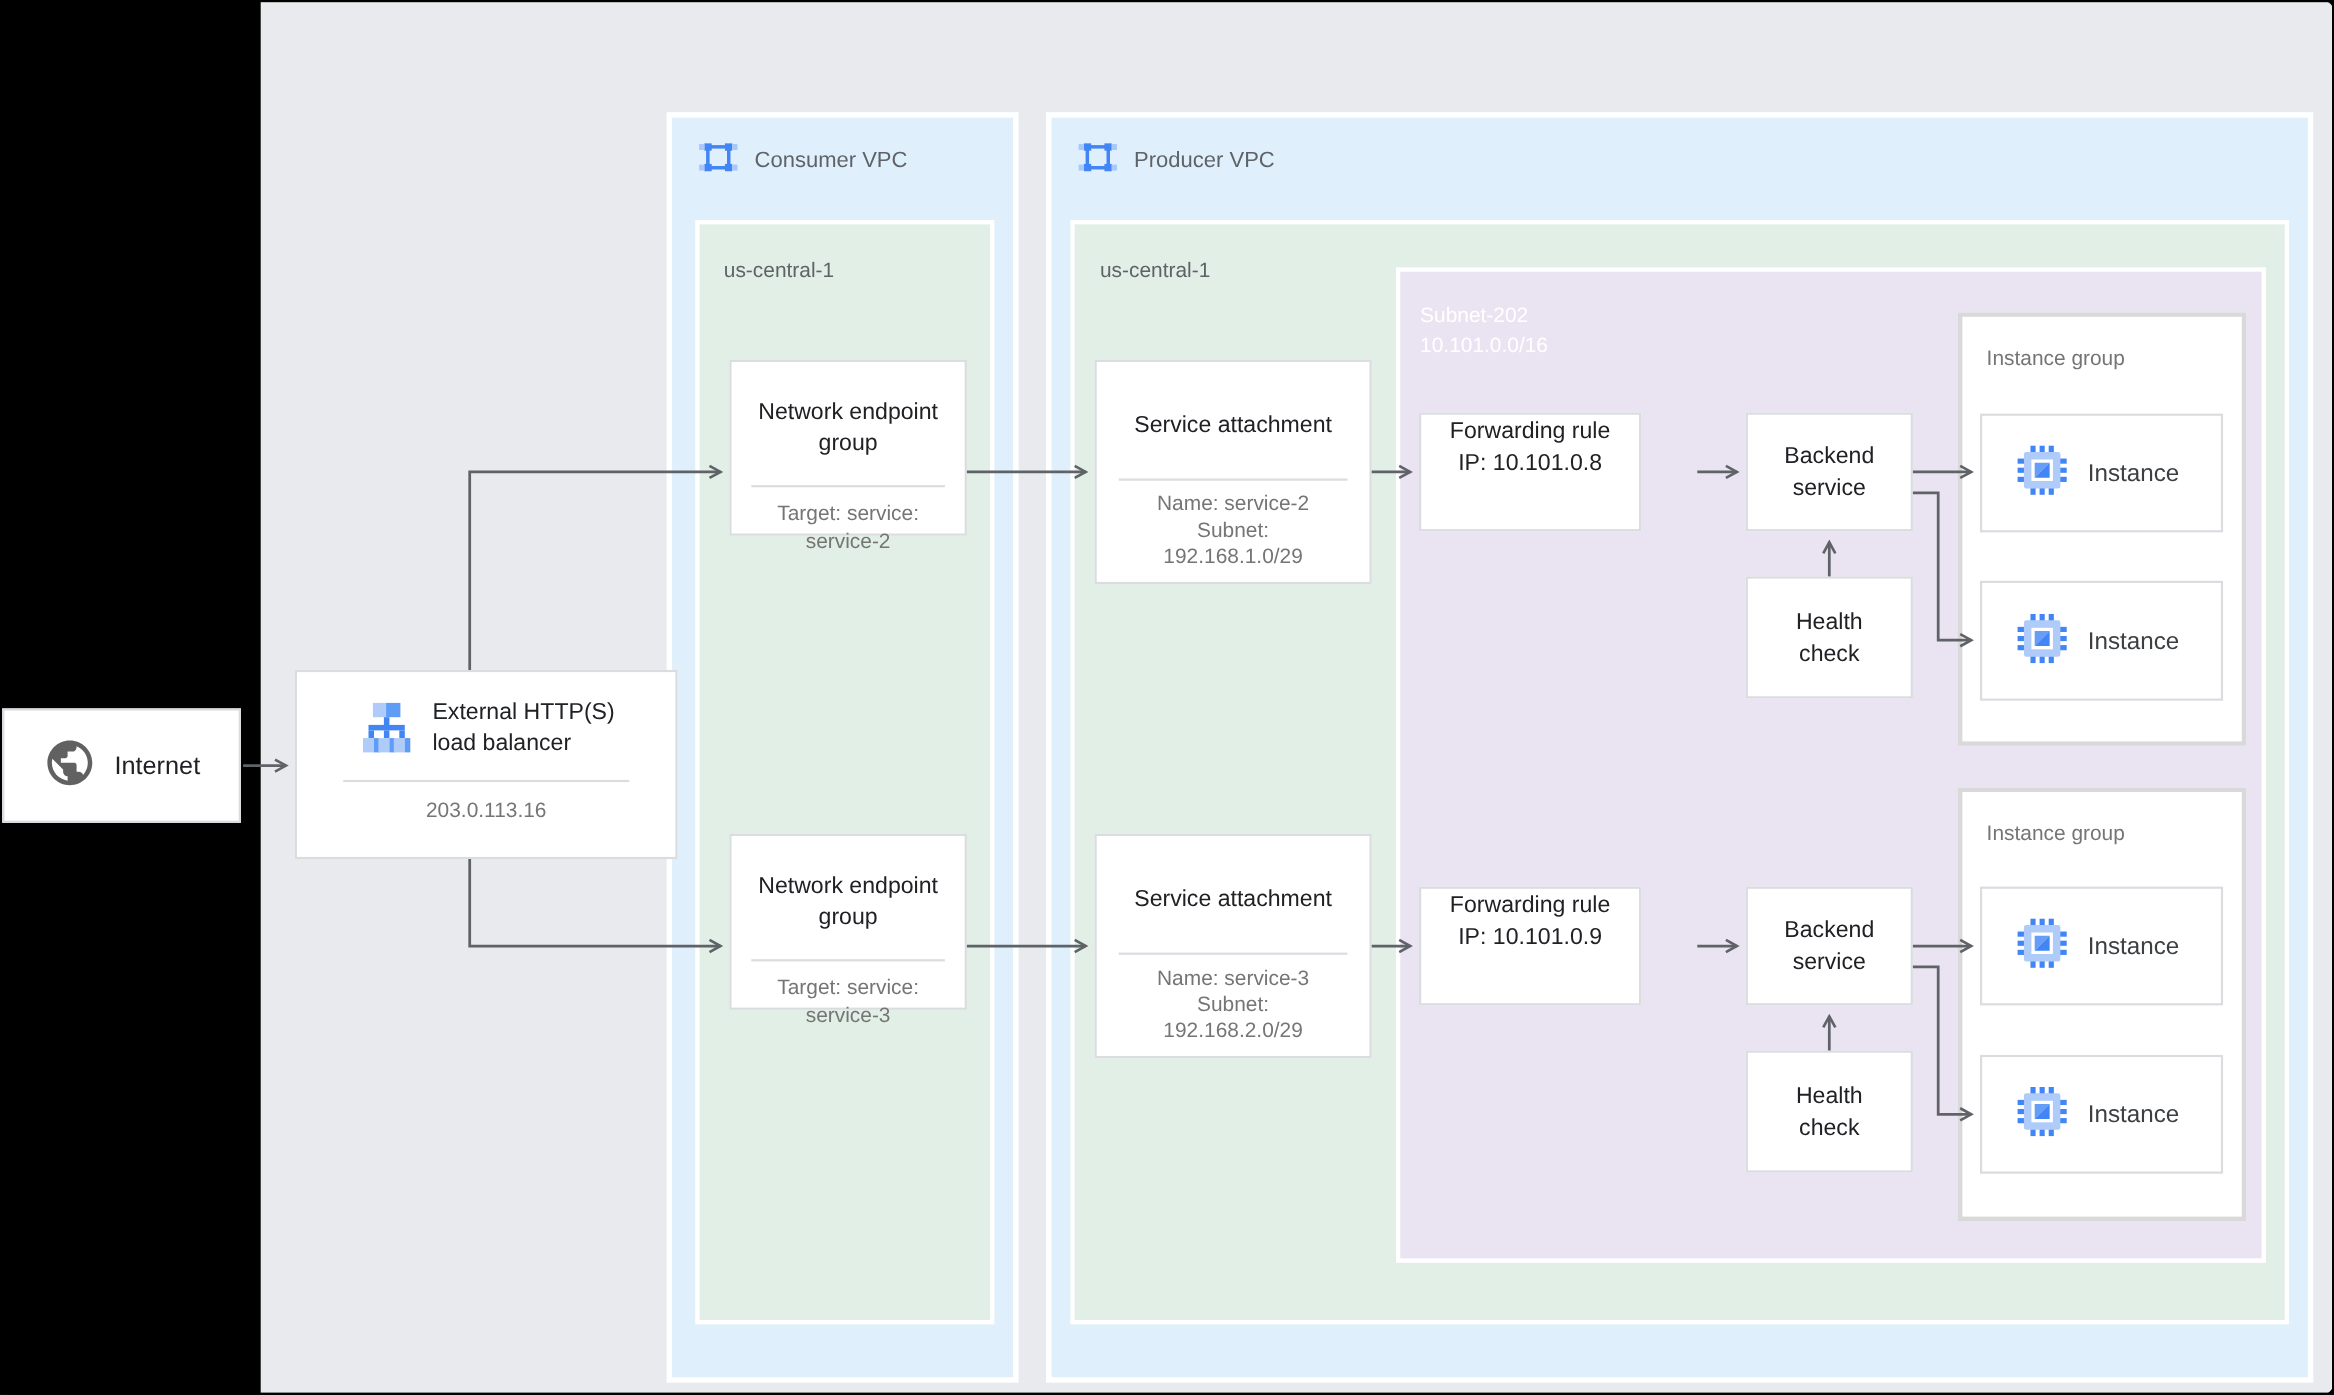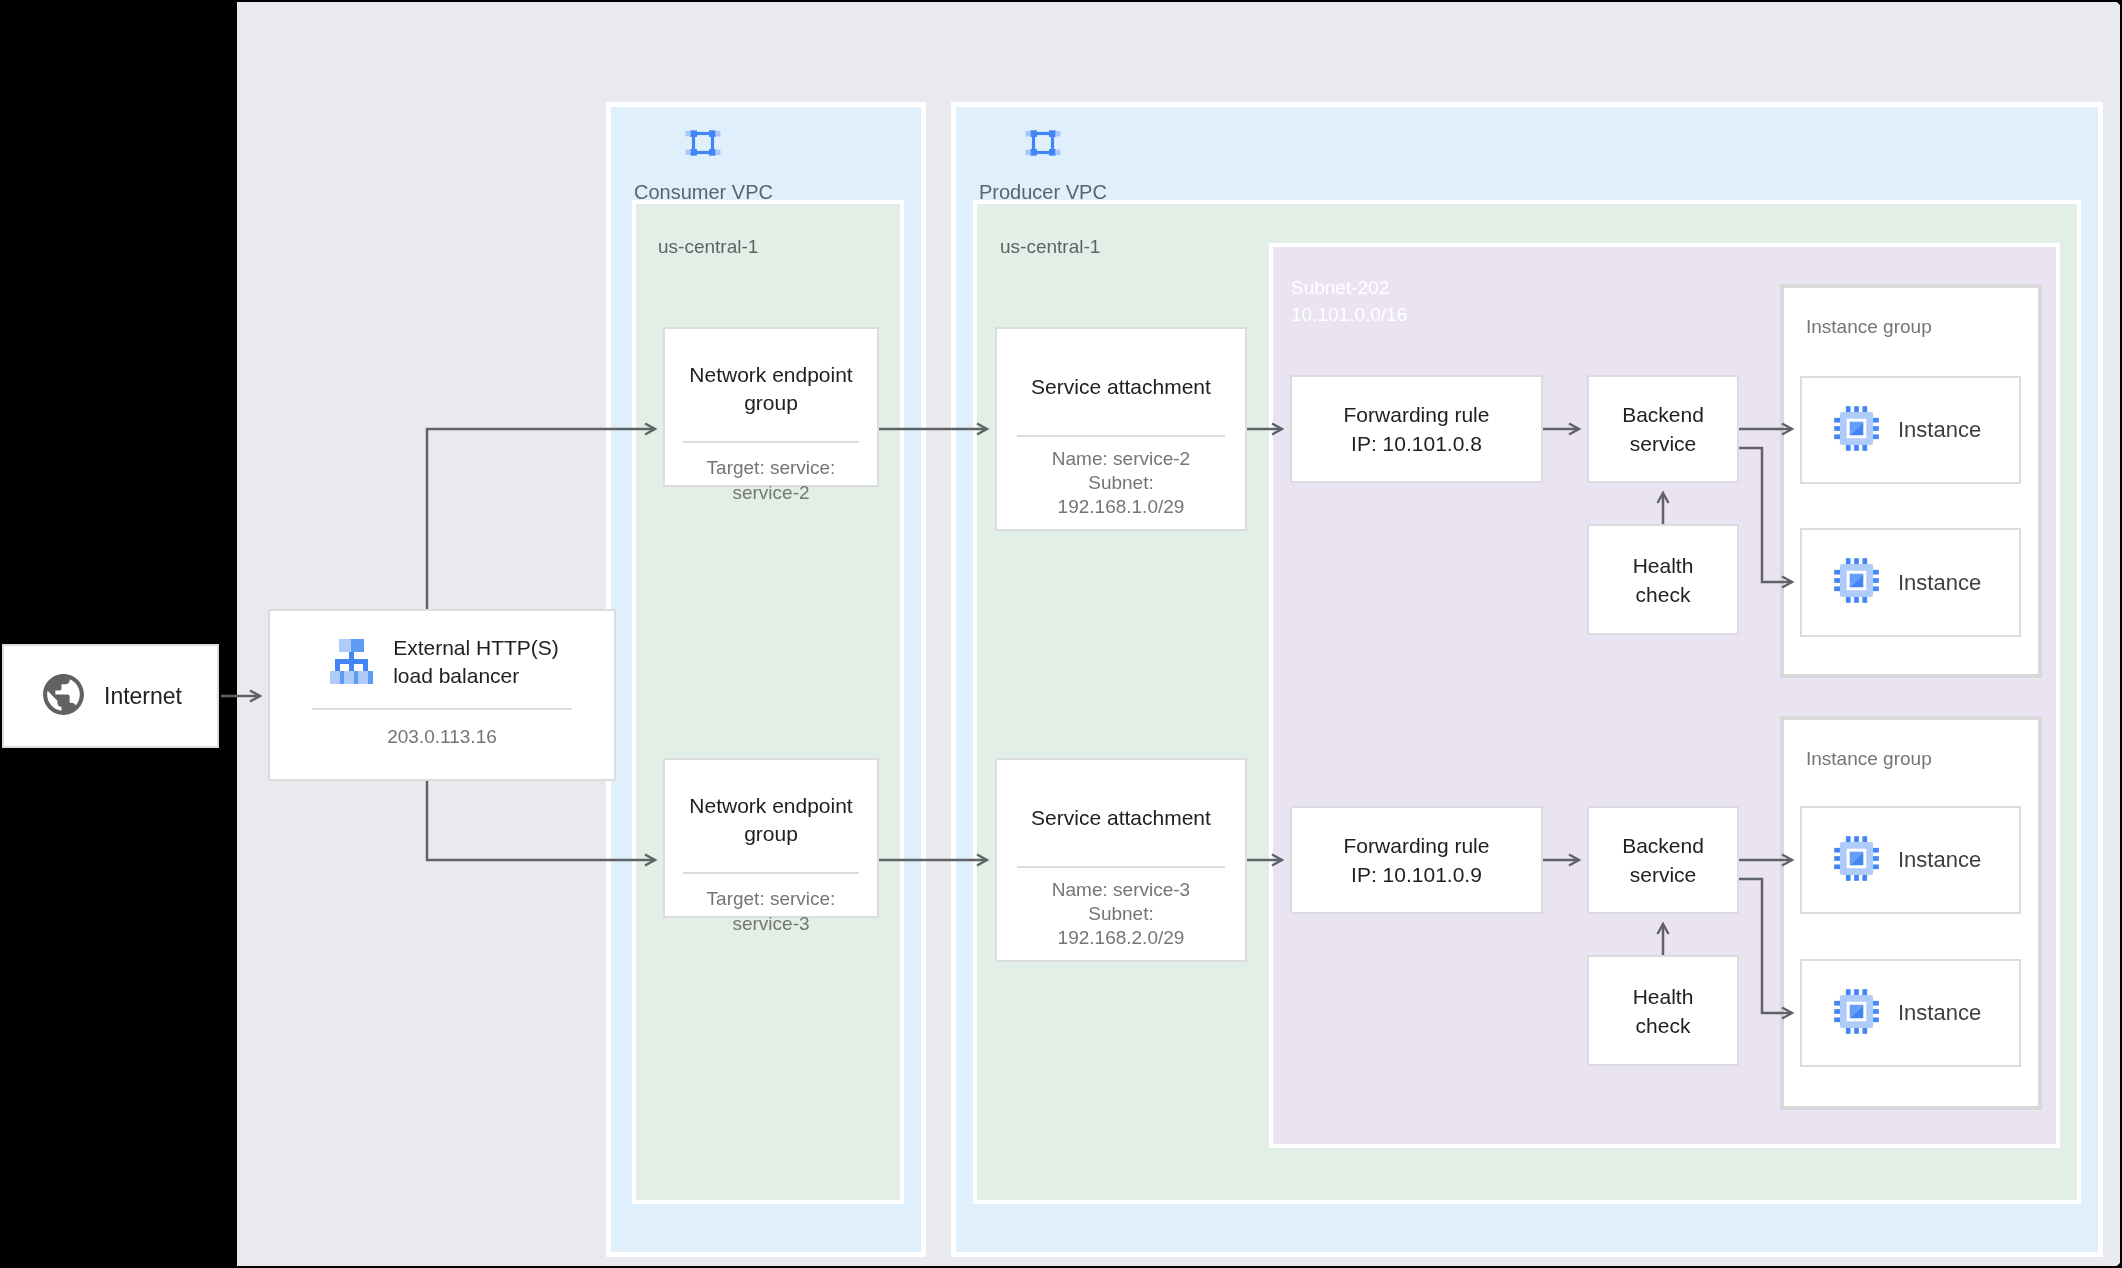--- a/index.html
+++ b/index.html
@@ -13,21 +13,21 @@
   .gl-0,.gl-3{color:#4285f4}.gl-1,.gl-5{color:#ea4335}.gl-2{color:#fbbc04}.gl-4{color:#34a853}
 
   
   .zone{position:absolute;box-sizing:border-box;z-index:1;}
   #consumer-vpc{left:606px;top:102px;width:320px;height:1155px;background:#dfeffc;border:5px solid #fff;}
   #producer-vpc{left:951px;top:102px;width:1152px;height:1155px;background:#dfeffc;border:5px solid #fff;}
   #consumer-region{left:632px;top:200px;width:272px;height:1004px;background:#e2efe6;border:4px solid #fff;z-index:2;}
   #producer-region{left:973px;top:200px;width:1108px;height:1004px;background:#e2efe6;border:4px solid #fff;z-index:2;}
   #subnet{left:1269px;top:243px;width:791px;height:905px;background:#eae4f2;border:4px solid #fff;z-index:3;}
 
-  .vpc-header{position:absolute;display:flex;align-items:center;gap:14px;color:#5f6368;font-size:20px;z-index:6;flex-direction:column;}
+  .vpc-header{position:absolute;display:flex;align-items:center;gap:14px;color:#5f6368;font-size:20px;z-index:6;}
   #consumer-vpc-header{left:634px;top:124px;}
   #producer-vpc-header{left:979px;top:124px;}
   .region-label{position:absolute;color:#5f6368;font-size:19px;z-index:6;}
   #consumer-region-label{left:658px;top:236px;}
   #producer-region-label{left:1000px;top:236px;}
   #subnet-label{position:absolute;left:1291px;top:274px;color:#ffffff;font-size:19px;line-height:27px;z-index:6;}
 
   
   .node{position:absolute;background:#fff;border:2px solid #dadce0;box-sizing:border-box;display:flex;flex-direction:column;align-items:center;text-align:center;z-index:10;color:#202124;}
   .node-title{font-size:21px;line-height:28px;color:#202124;}
@@ -48,21 +48,21 @@
   .neg-node .node-title{margin-top:32px;}
   .neg-node .divider{width:176px;margin-top:24px;}
   .neg-node .node-sub{margin-top:12px;}
 
   .sa-node{left:995px;width:252px;height:204px;}
   #sa-0{top:327px;} #sa-1{top:758px;}
   .sa-node .node-title{margin-top:44px;}
   .sa-node .divider{width:208px;margin-top:34px;}
   .sa-node .node-sub{margin-top:10px;line-height:24px;}
 
-  .fr-node{left:1290px;width:253px;height:108px;justify-content:center;}
+  .fr-node{left:1290px;width:202px;height:108px;justify-content:flex-start;}
   #fr-0{top:375px;} #fr-1{top:806px;}
   .fr-node .node-title{line-height:29px;}
 
   .bs-node{left:1587px;width:152px;height:108px;justify-content:center;}
   #bs-0{top:375px;} #bs-1{top:806px;}
   .hc-node{left:1587px;width:152px;height:111px;justify-content:center;}
   #hc-0{top:524px;} #hc-1{top:955px;}
   .bs-node .node-title,.hc-node .node-title{line-height:29px;}
 
   .group-box{position:absolute;background:#fff;border:4px solid #d9d9d9;box-sizing:border-box;z-index:8;}

